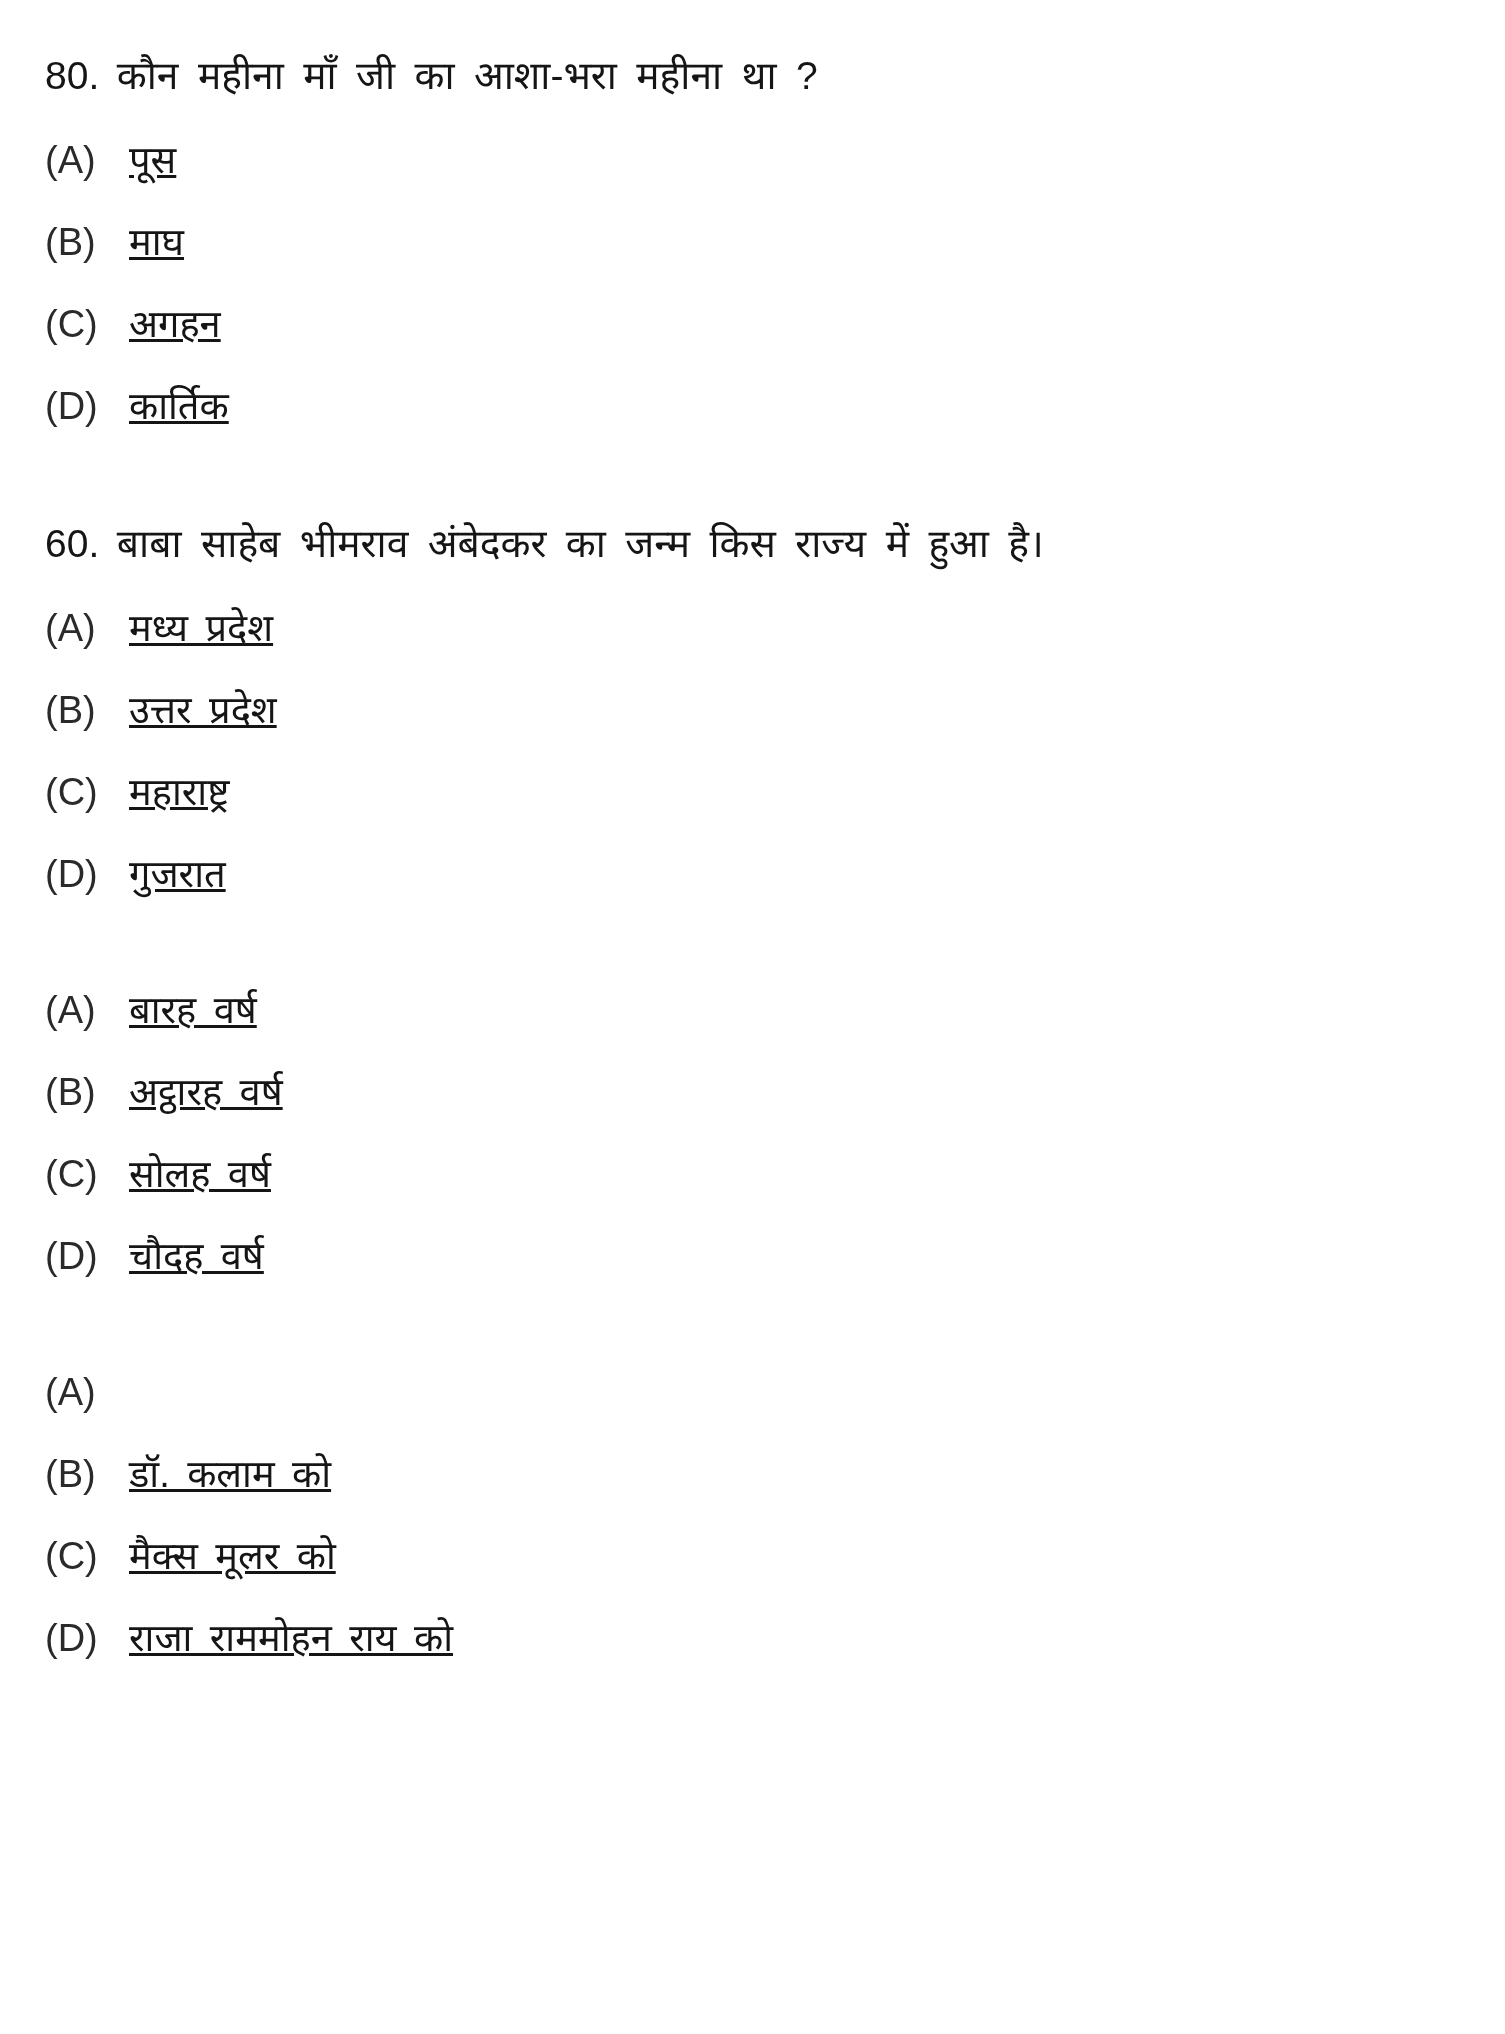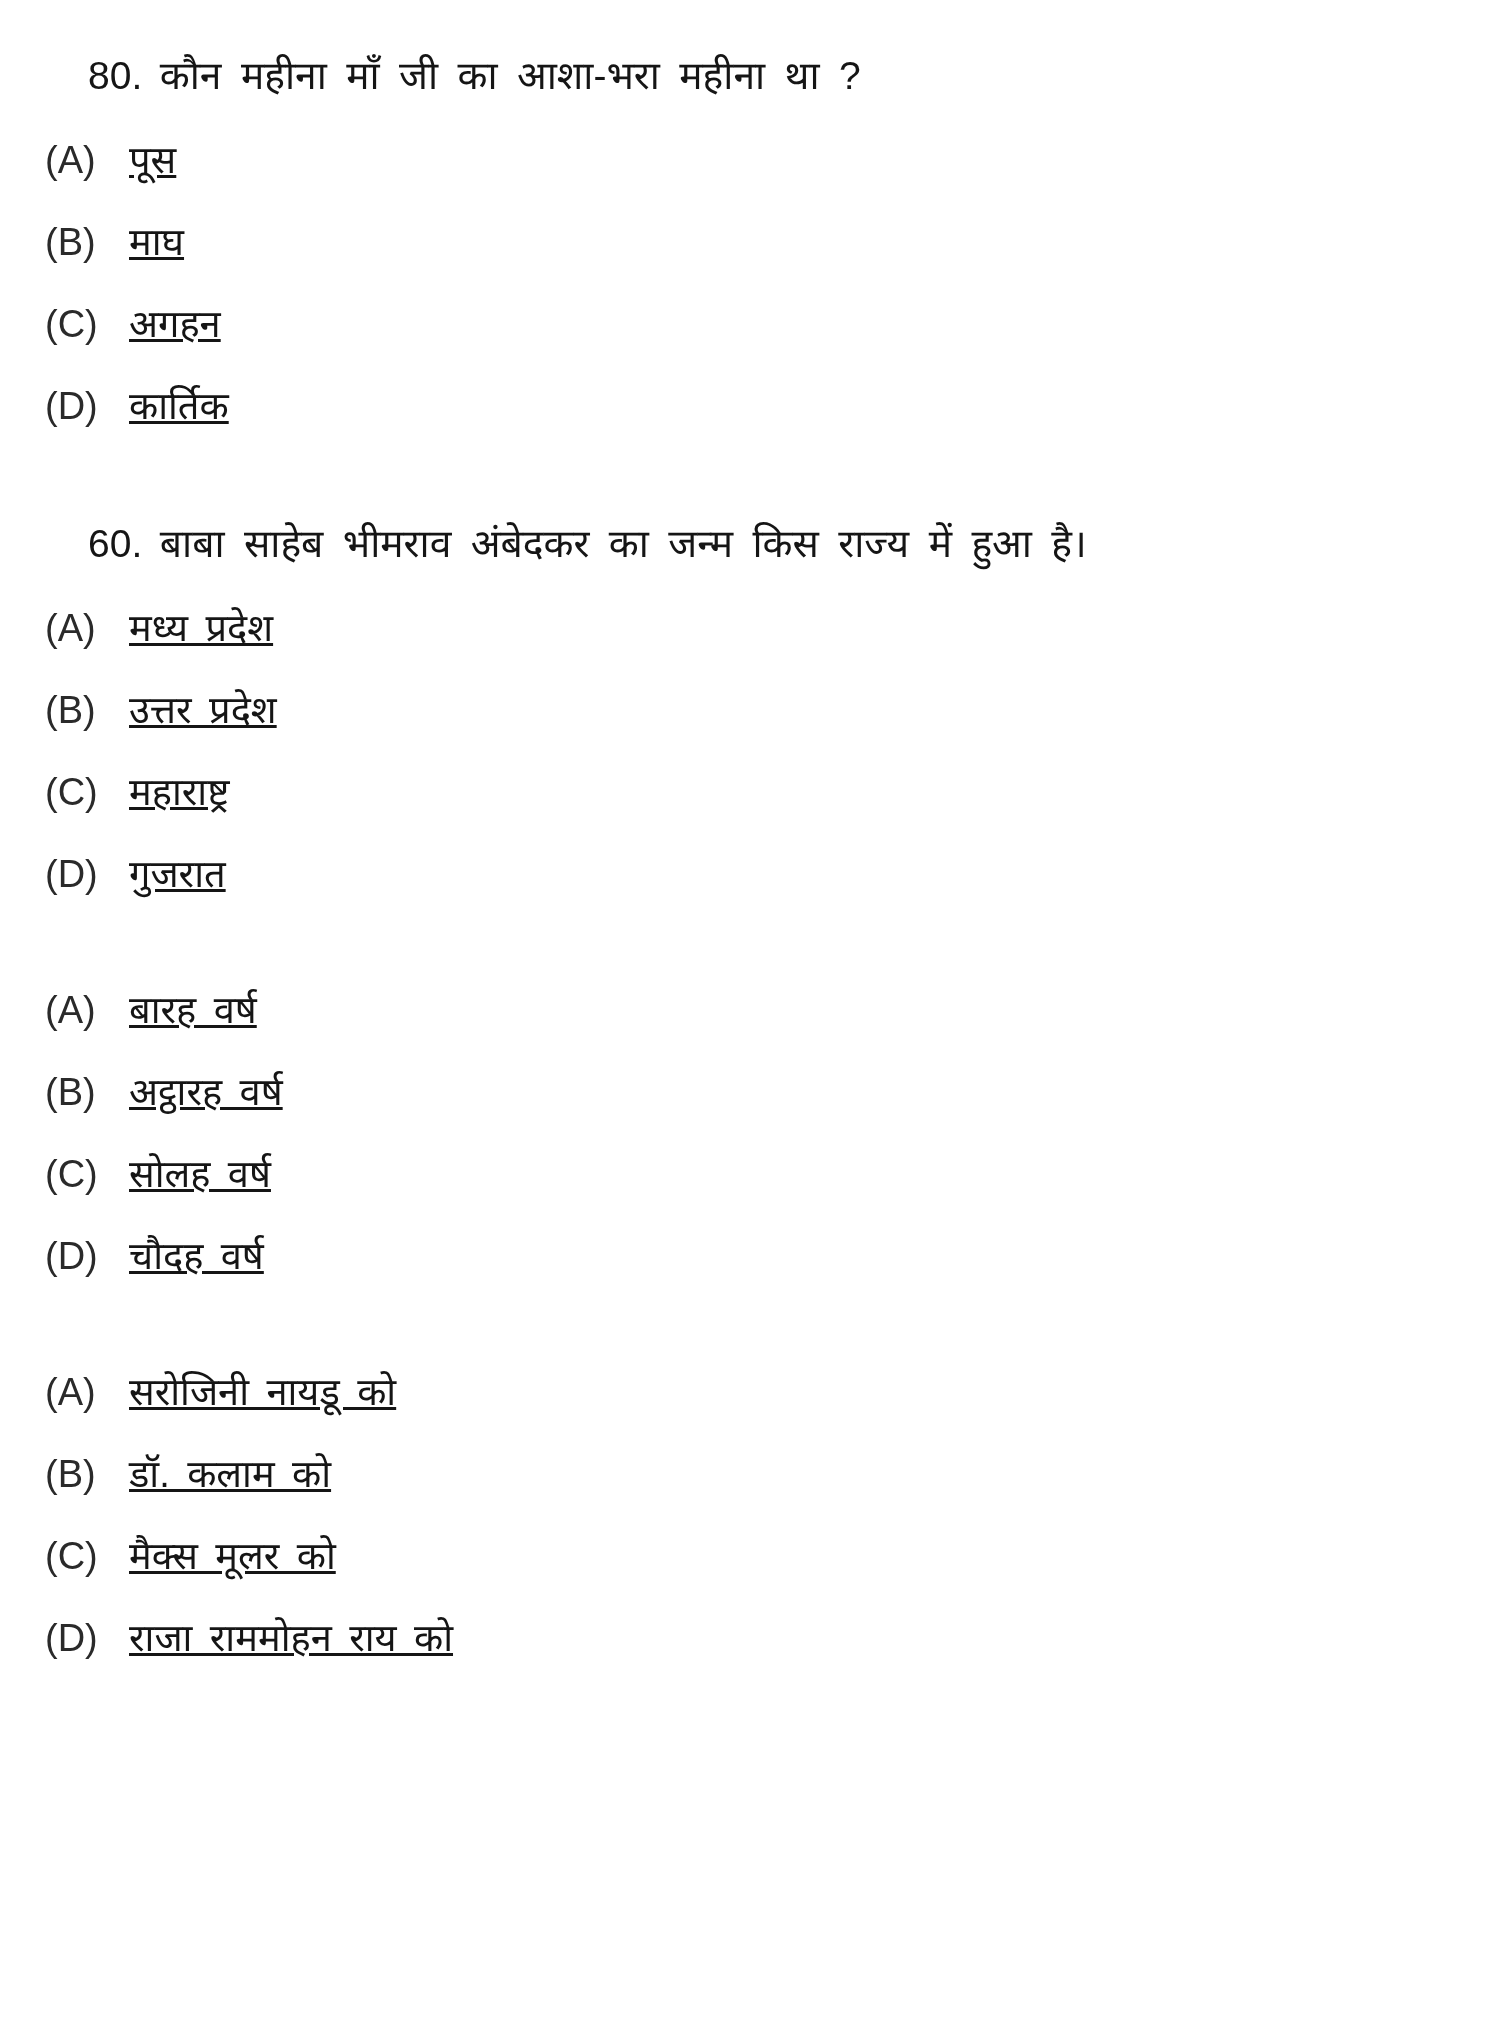--- a/index.html
+++ b/index.html
@@ -23,21 +23,20 @@
   }
   .question-text {
     margin: 0 0 26px 0;
     font-size: 39px;
     line-height: 60px;
     text-align: justify;
     word-spacing: 0.22em;
   }
   .q-number {
     margin-right: 0.45em;
-    margin-left: 43px;
   }
   .option-row {
     display: flex;
     align-items: baseline;
     gap: 22px;
     margin: 0 0 26px 0;
     font-size: 38px;
     line-height: 56px;
   }
   .option-row:last-child {
@@ -112,21 +111,20 @@
     </div>
     <div class="option-row">
       <span class="option-letter">(D)</span>
       <span class="option-text">चौदह वर्ष</span>
     </div>
   </section>
 
   <section class="question-block">
     <div class="option-row">
       <span class="option-letter">(A)</span>
-      <span class="option-text">सरोजिनी नायडू को</span>
     </div>
     <div class="option-row">
       <span class="option-letter">(B)</span>
       <span class="option-text">डॉ. कलाम को</span>
     </div>
     <div class="option-row">
       <span class="option-letter">(C)</span>
       <span class="option-text">मैक्स मूलर को</span>
     </div>
     <div class="option-row">

